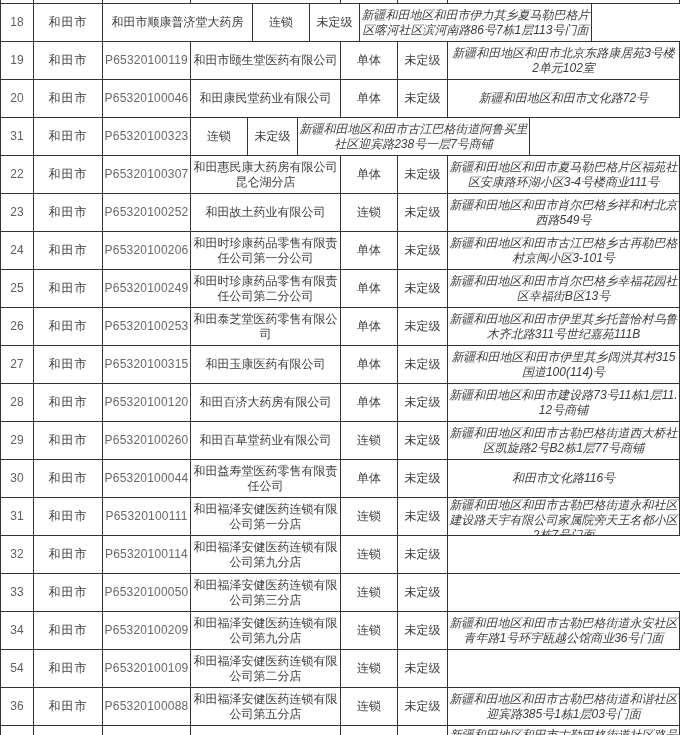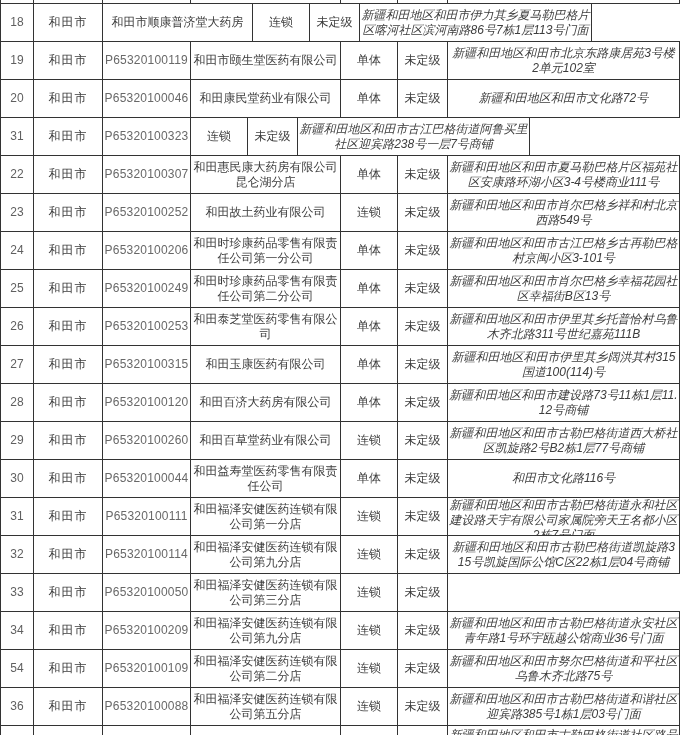--- a/index.html
+++ b/index.html
@@ -204,21 +204,20 @@
     <div class="cell c-addr">新疆和田地区和田市古勒巴格街道永和社区建设路天宇有限公司家属院旁天王名都小区2栋7号门面</div>
   </div>
 
   <div class="row">
     <div class="cell c-no">32</div>
     <div class="cell c-city">和田市</div>
     <div class="cell c-lic">P65320100114</div>
     <div class="cell c-name">和田福泽安健医药连锁有限公司第九分店</div>
     <div class="cell c-type">连锁</div>
     <div class="cell c-grade">未定级</div>
-    <div class="cell c-addr">新疆和田地区和田市古勒巴格街道凯旋路315号凯旋国际公馆C区22栋1层04号商铺</div>
   </div>
 
   <div class="row">
     <div class="cell c-no">33</div>
     <div class="cell c-city">和田市</div>
     <div class="cell c-lic">P65320100050</div>
     <div class="cell c-name">和田福泽安健医药连锁有限公司第三分店</div>
     <div class="cell c-type">连锁</div>
     <div class="cell c-grade">未定级</div>
   </div>
@@ -233,21 +232,20 @@
     <div class="cell c-addr">新疆和田地区和田市古勒巴格街道永安社区青年路1号环宇瓯越公馆商业36号门面</div>
   </div>
 
   <div class="row">
     <div class="cell c-no">54</div>
     <div class="cell c-city">和田市</div>
     <div class="cell c-lic">P65320100109</div>
     <div class="cell c-name">和田福泽安健医药连锁有限公司第二分店</div>
     <div class="cell c-type">连锁</div>
     <div class="cell c-grade">未定级</div>
-    <div class="cell c-addr">新疆和田地区和田市努尔巴格街道和平社区乌鲁木齐北路75号</div>
   </div>
 
   <div class="row">
     <div class="cell c-no">36</div>
     <div class="cell c-city">和田市</div>
     <div class="cell c-lic">P65320100088</div>
     <div class="cell c-name">和田福泽安健医药连锁有限公司第五分店</div>
     <div class="cell c-type">连锁</div>
     <div class="cell c-grade">未定级</div>
     <div class="cell c-addr">新疆和田地区和田市古勒巴格街道和谐社区迎宾路385号1栋1层03号门面</div>

